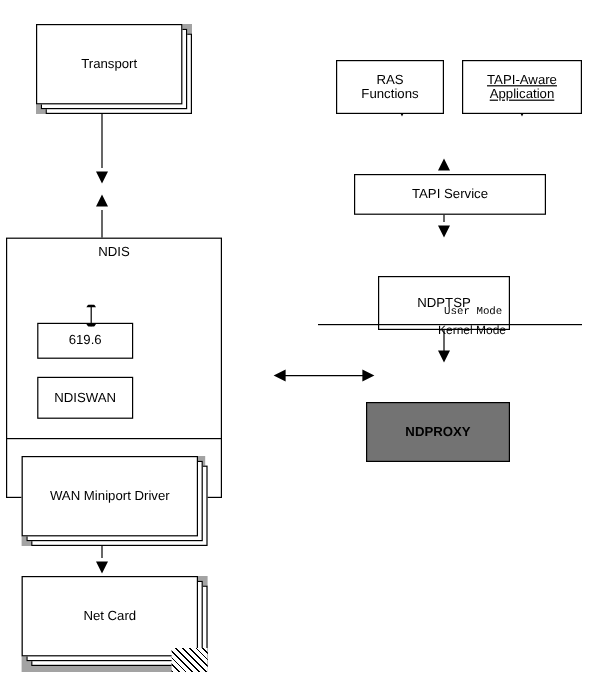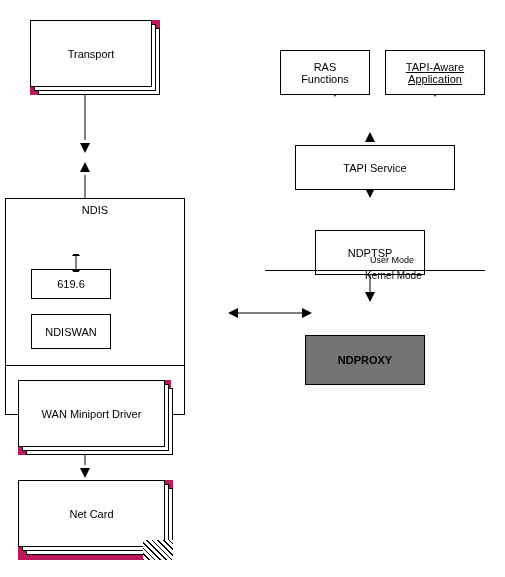--- a/index.html
+++ b/index.html
@@ -22,21 +22,21 @@
       border: 1px solid #000;
       background: #fff;
       display: flex;
       align-items: center;
       justify-content: center;
       text-align: center;
       margin-top: 45px;
     }
     .box-stacked {
       position: absolute;
-      background: #be185d;
+      background: #a3a3a3;
     }
     .box-stacked .stack-layer {
       position: absolute;
       border: 1px solid #000;
       background: #fff;
     }
     .box-gray {
       background: #737373;
     }
     .dashed-border {
@@ -143,35 +143,35 @@
     </div>
 
     <div style="position:absolute;right:0;bottom:0;width:30px;height:20px;background:repeating-linear-gradient(45deg,#000,#000 1px,#fff 1px,#fff 4px);"></div>
   </div>
 
   <div class="box box-gray" style="left:305px;top:290px;width:120px;height:50px;">
     <span style="font-weight:bold;">NDPROXY</span>
   </div>
 
 
-  <div class="box" style="left:295px;top:100px;width:160px;height:45px;">
+  <div class="box" style="left:295px;top:100px;width:160px;height:34px;">
     <span>TAPI Service</span>
   </div>
 
   <div class="box" style="left:315px;top:185px;width:110px;height:45px;">
     <span>NDPTSP</span>
   </div>
 
   <div class="box" style="left:280px;top:5px;width:90px;height:45px;">
     <span style="white-space:pre-line;text-align:center;">RAS
 Functions</span>
   </div>
 
   <div class="box" style="left:385px;top:5px;width:100px;height:45px;text-decoration:underline;">
     <span style="white-space:pre-line;text-align:center;">TAPI-Aware
 Application</span>
   </div>
 
   <div style="position:absolute;left:265px;top:270px;width:220px;border-top:1px solid #000;"></div>
-  <span style="position:absolute;left:370px;top:255px;font-size:9px;text-align:right;">User Mode</span>
+  <span style="position:absolute;left:370px;top:255px;font-size:9px;text-align:right;font-family:Liberation Mono, monospace;">User Mode</span>
   <span style="position:absolute;left:365px;top:270px;font-size:10px;text-align:right;">Kernel Mode</span>
 
 </div>
 
 </body></html>

